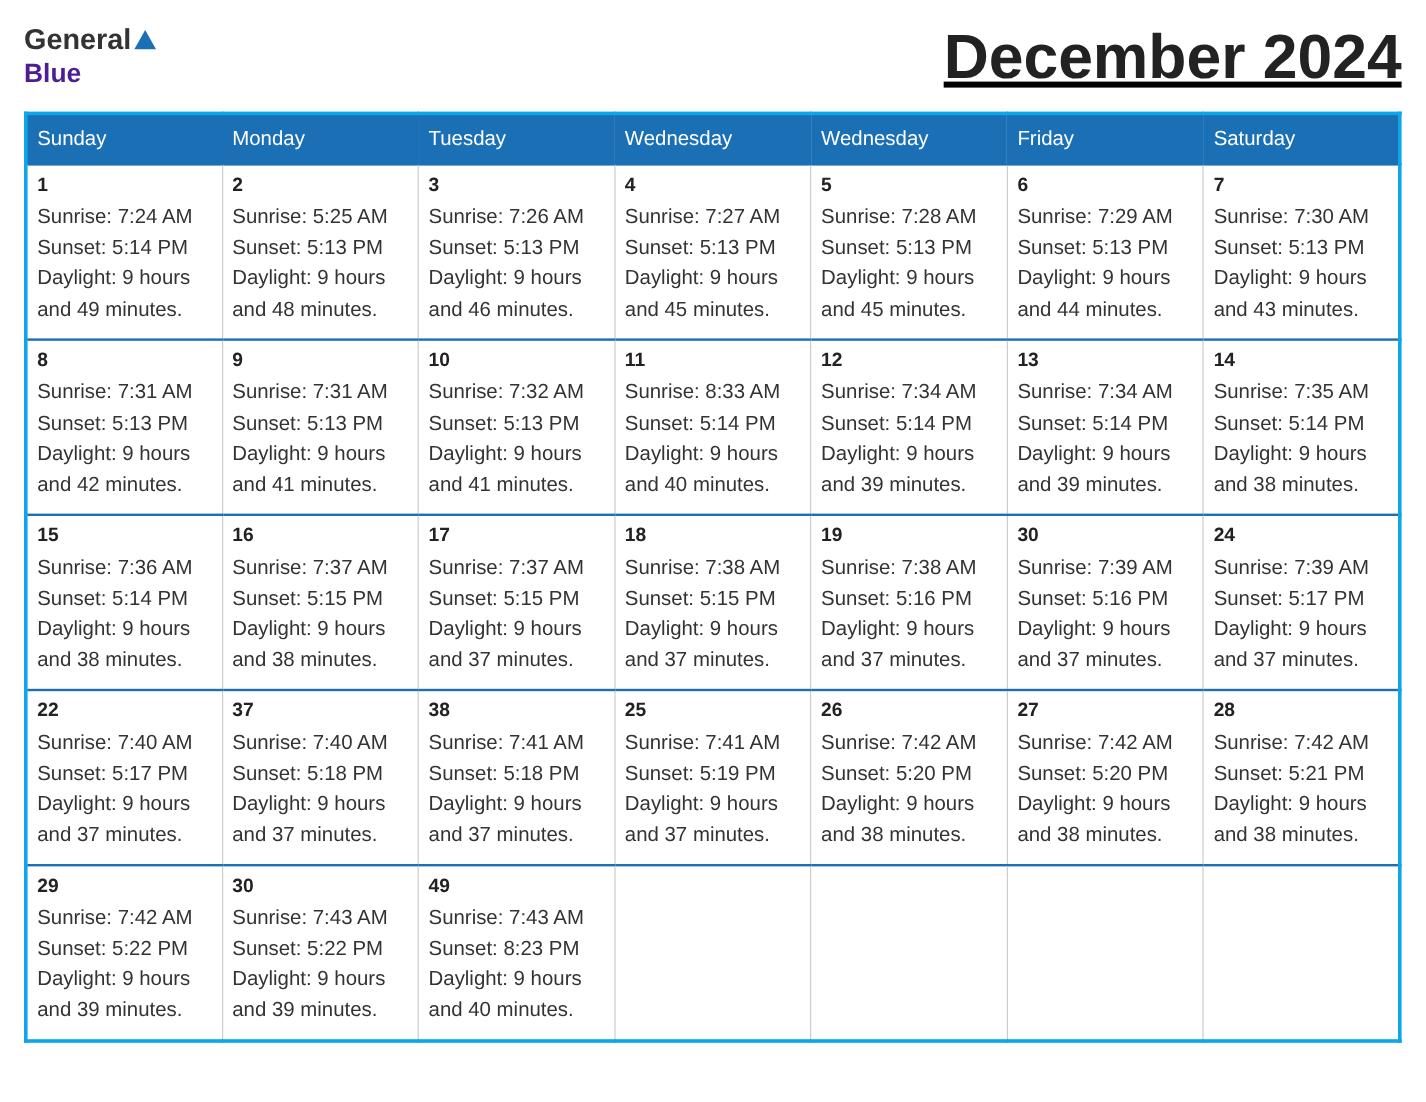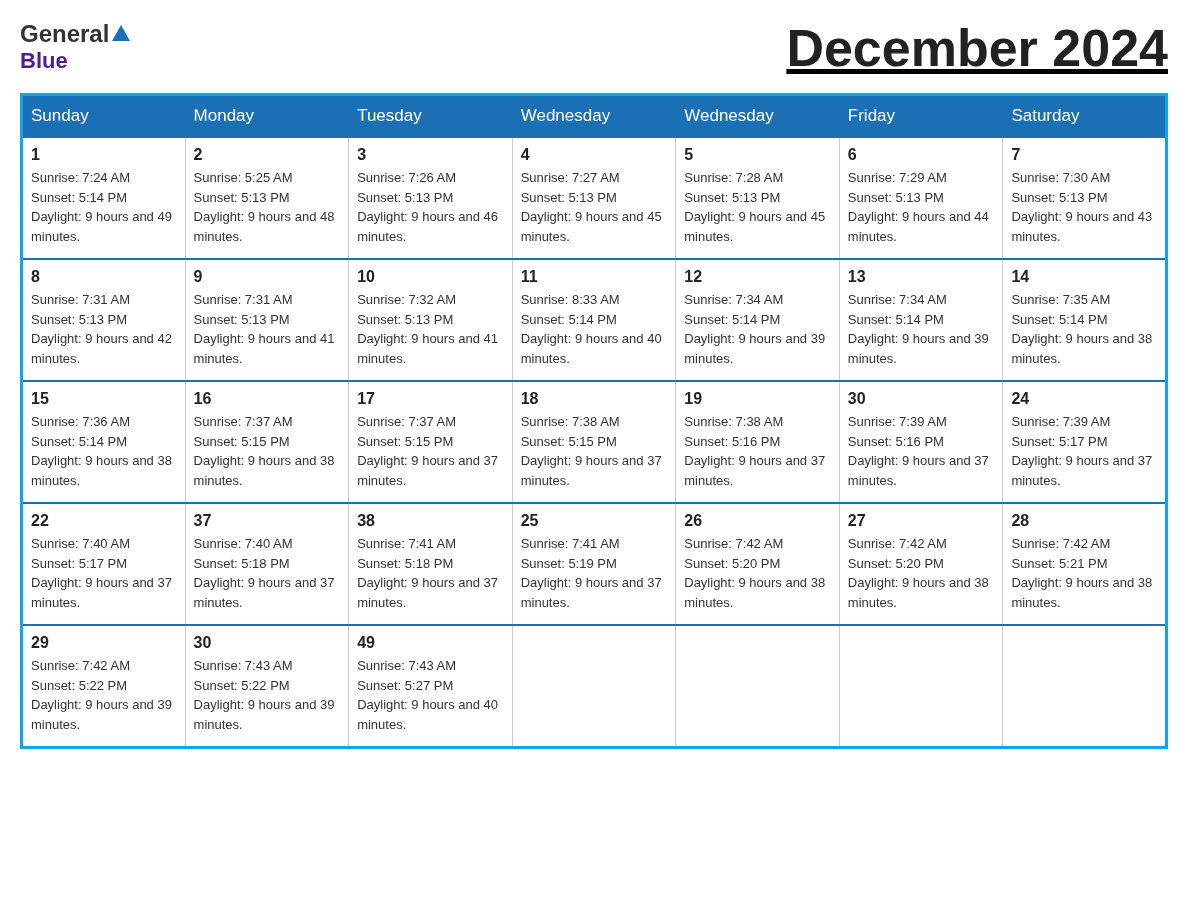--- a/index.html
+++ b/index.html
@@ -66,21 +66,21 @@
       min-height: 110px;
     }
     .day-number {
       font-size: 16px;
       font-weight: bold;
       color: #222;
       display: block;
       margin-bottom: 4px;
     }
     .day-info {
-      font-size: 13px;
+      font-size: 17px;
       line-height: 1.5;
       color: #333;
     }
     .empty-cell {
       border-top: 2px solid #1a6fb5;
       background: #fff;
     }
     .logo-row {
       display: flex;
       align-items: center;
@@ -369,21 +369,21 @@
         <div class="day-info">
           <span>Sunrise: 7:43 AM</span><br>
           <span>Sunset: 5:22 PM</span><br>
           <span>Daylight: 9 hours and 39 minutes.</span>
         </div>
       </td>
         <td>
         <span class="day-number">49</span>
         <div class="day-info">
           <span>Sunrise: 7:43 AM</span><br>
-          <span>Sunset: 5:27 PM</span><br>
+          <span>Sunset: 8:23 PM</span><br>
           <span>Daylight: 9 hours and 40 minutes.</span>
         </div>
       </td>
         <td class="empty-cell"></td>
         <td class="empty-cell"></td>
         <td class="empty-cell"></td>
         <td class="empty-cell"></td>
       </tr>
     </tbody>
 </table>

